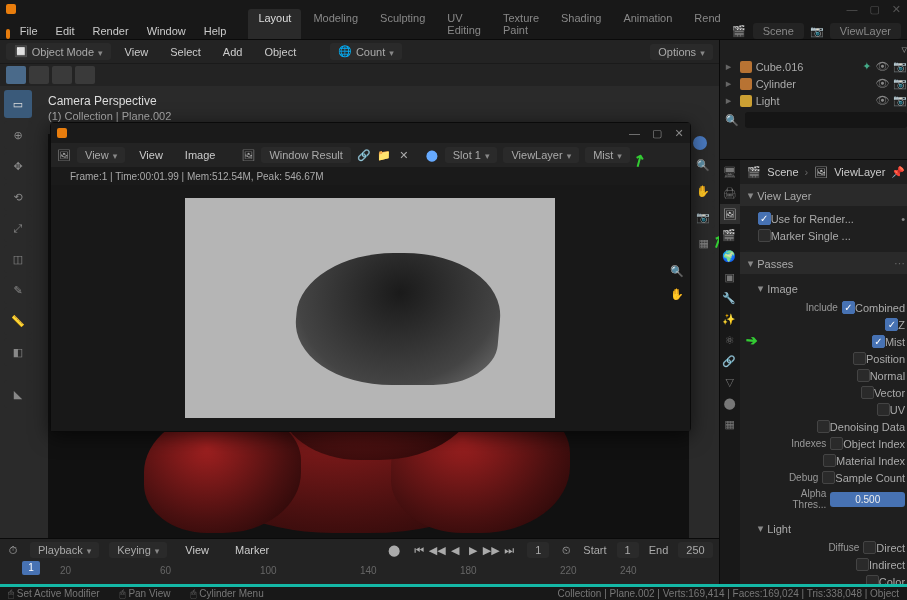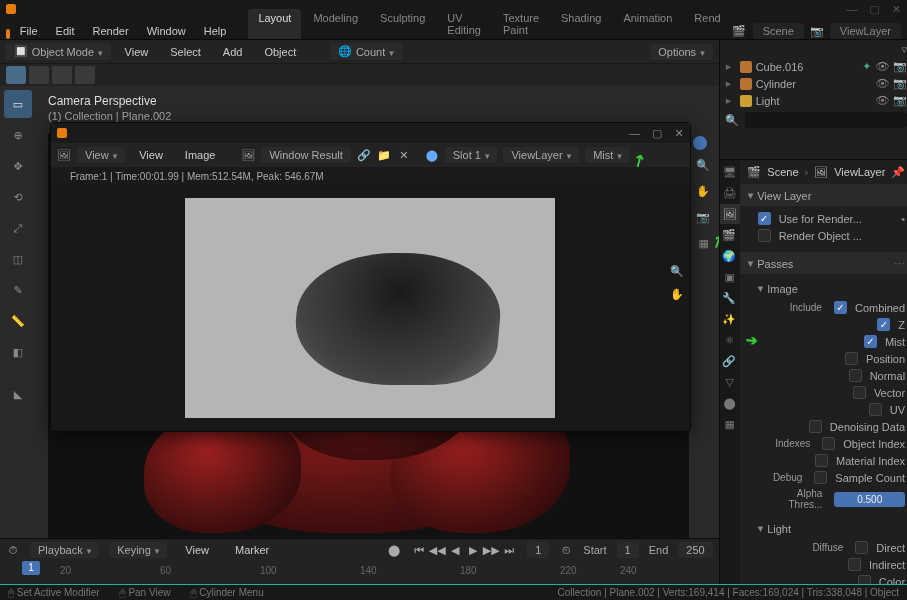--- a/index.html
+++ b/index.html
@@ -66,27 +66,27 @@
 .properties { flex: 1; display: flex; overflow: hidden; }
 .props-tabs { width: 20px; background: #181818; display: flex; flex-direction: column; gap: 1px; padding-top: 2px; }
 .props-tab { width: 20px; height: 20px; display: flex; align-items: center; justify-content: center; cursor: pointer; color: #777; }
 .props-tab.active { background: #2f2f2f; color: #ccc; }
 .props-content { flex: 1; overflow-y: auto; padding: 0; }
 .breadcrumb { height: 24px; display: flex; align-items: center; padding: 0 8px; gap: 6px; color: #ccc; }
 .panel-section { border-top: 1px solid #2a2a2a; }
 .panel-header { padding: 4px 8px; display: flex; align-items: center; gap: 4px; cursor: pointer; background: #2a2a2a; }
 .panel-header .disclosure { color: #888; }
 .panel-body { padding: 4px 8px 8px 18px; }
-.prop-row { display: flex; align-items: center; gap: 8px; padding: 2px 0; }
+.prop-row { display: flex; align-items: center; gap: 0; padding: 2px 0; }
 .prop-row .label { flex: 1; text-align: right; color: #999; font-size: 10px; padding-right: 4px; }
 .checkbox { width: 13px; height: 13px; background: #2a2a2a; border: 1px solid #444; border-radius: 2px; display: inline-flex; align-items: center; justify-content: center; cursor: pointer; }
 .checkbox.checked { background: #4772b3; border-color: #4772b3; }
 .checkbox.checked::after { content: '✓'; color: #fff; font-size: 10px; }
 .slider-field { background: #4772b3; padding: 2px 8px; border-radius: 3px; color: #eee; text-align: center; font-size: 10px; }
-.statusbar { height: 16px; background: #181818; display: flex; align-items: center; padding: 0 8px; gap: 20px; color: #777; font-size: 10px; border-top: 1px solid #14b8a6; }
+.statusbar { height: 16px; background: #181818; display: flex; align-items: center; padding: 0 8px; gap: 20px; color: #777; font-size: 10px; border-top: 3px solid #14b8a6; }
 .statusbar .spacer { flex: 1; }
 .chevron::after { content: '▾'; color: #888; font-size: 9px; }
 </style>
 </head>
 <body>
 
 <div class="titlebar">
   <div class="titlebar-left">
     <div class="orange-dot"></div>
   </div>
@@ -348,21 +348,21 @@
               <span>View Layer</span>
           </div>
           <div class="panel-body">
             <div class="prop-row">
               <span class="checkbox checked"></span>
               <span>Use for Render...</span>
               <span style="margin-left:auto;color:#888">•</span>
             </div>
             <div class="prop-row">
               <span class="checkbox"></span>
-              <span>Render Object ...</span>
+              <span>Marker Single ...</span>
             </div>
           </div>
         </div>
 
         <div class="panel-section">
           <div class="panel-header">
             <span class="disclosure">▾</span>
               <span>Passes</span>
             <span style="margin-left:auto;color:#666">⋯</span>
           </div>

